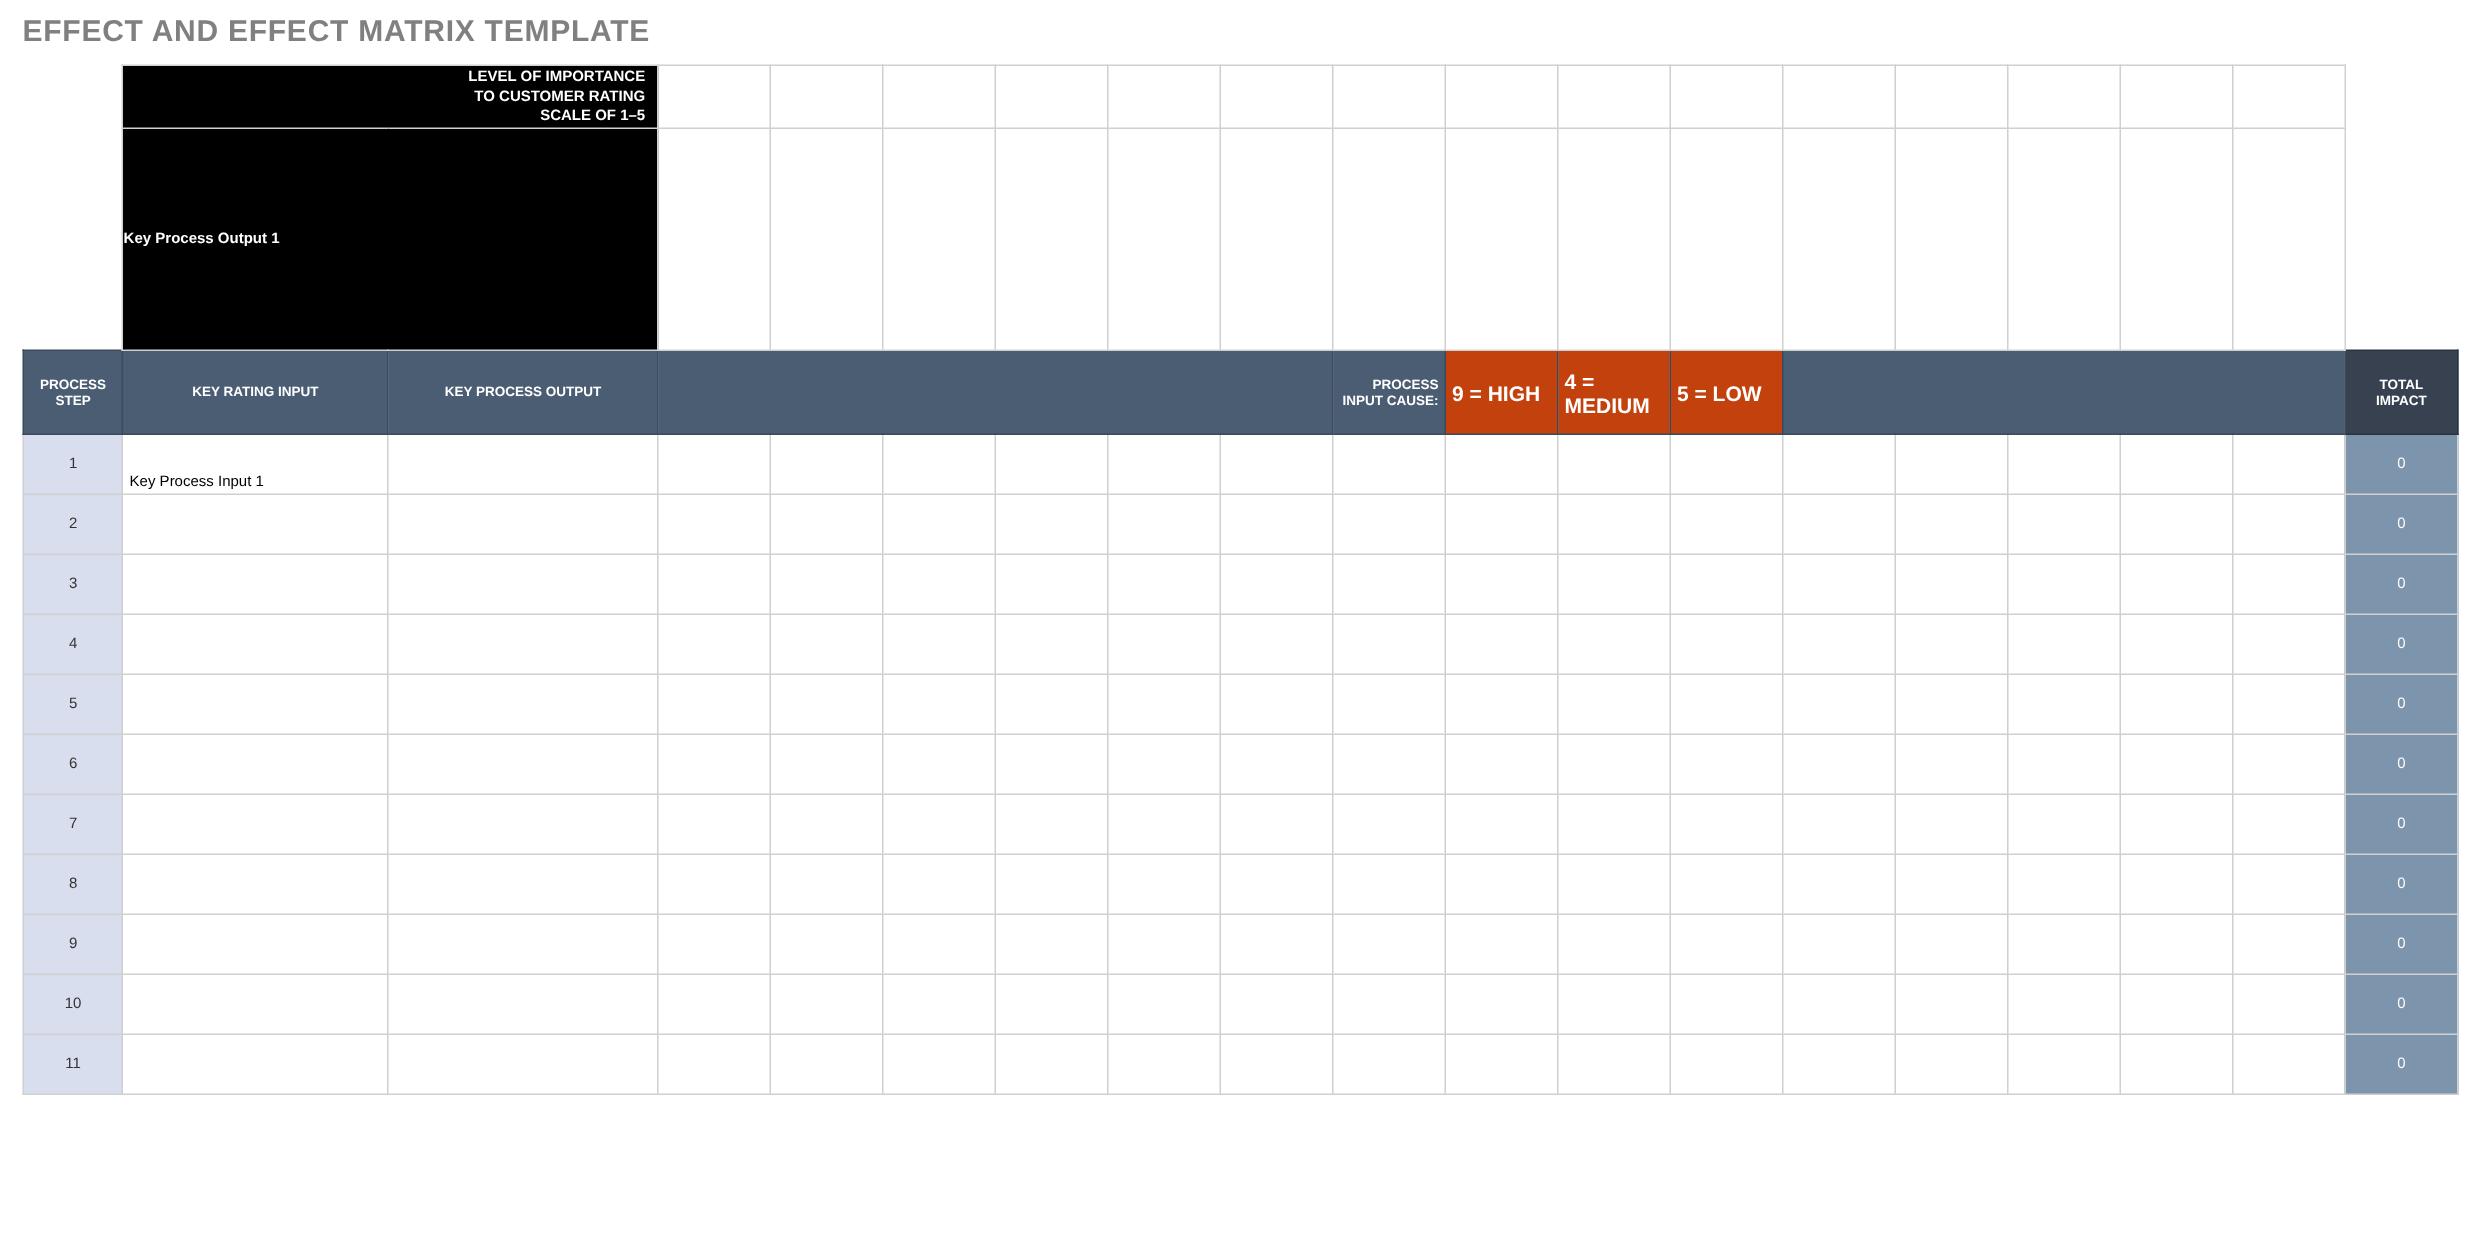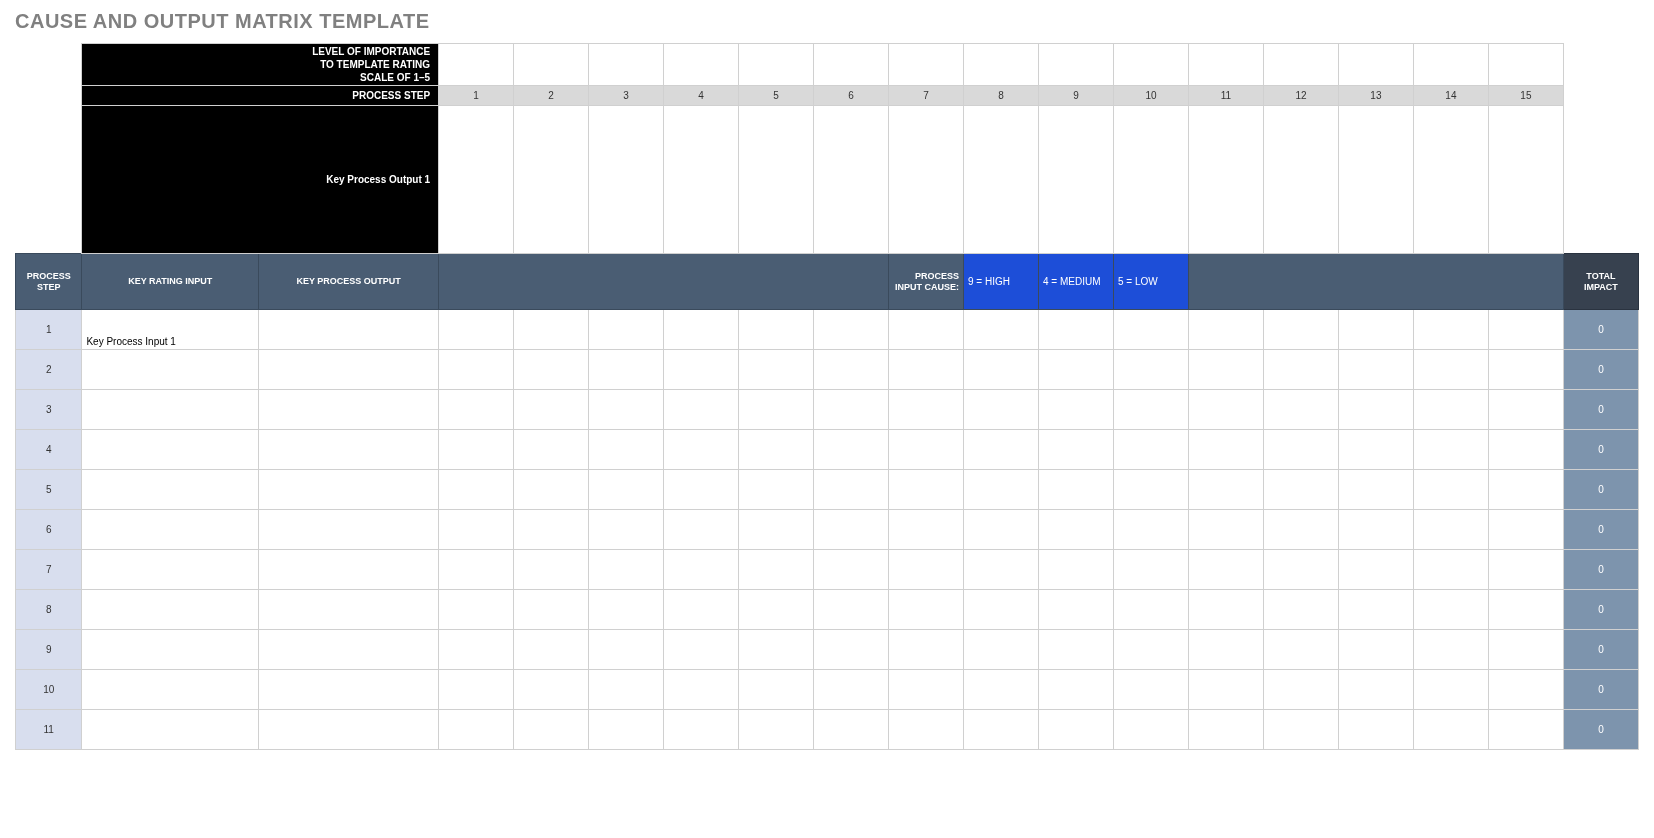--- a/index.html
+++ b/index.html
@@ -45,21 +45,21 @@
   font-weight: bold;
   font-size: 10px;
   text-align: right;
   padding-right: 8px;
 }
 .black-cell-output {
   background: #000000;
   color: #ffffff;
   font-weight: bold;
   font-size: 10px;
-  text-align: right;
+  text-align: left;
   padding-right: 8px;
   vertical-align: middle;
 }
 .grey-step {
   background: #d9d9d9;
   font-size: 10px;
   color: #333;
 }
 .white-top {
   background: #ffffff;
@@ -77,24 +77,24 @@
 }
 .dark-slate {
   background: #37414f;
   color: #ffffff;
   font-weight: bold;
   font-size: 9px;
   border: 1px solid #2a3340;
   text-align: center;
 }
 .slate-rating {
-  background: #1d4ed8;
-  color: #ffffff;
-  font-size: 10px;
-  font-weight: normal;
+  background: #c2410c;
+  color: #ffffff;
+  font-size: 14px;
+  font-weight: bold;
   text-align: left;
   padding-left: 4px;
   border: 1px solid #3a4a5c;
 }
 .slate-rating-label {
   background: #4a5d73;
   color: #ffffff;
   font-size: 9px;
   font-weight: bold;
   text-align: right;
@@ -127,21 +127,21 @@
 }
 .col-step { width: 62px; }
 .col-input { width: 165px; }
 .col-output { width: 168px; }
 .col-num { width: 70px; }
 .col-impact { width: 70px; }
 </style>
 </head>
 <body>
 
-<div class="title">CAUSE AND OUTPUT MATRIX TEMPLATE</div>
+<div class="title">EFFECT AND EFFECT MATRIX TEMPLATE</div>
 
 <table>
   <colgroup>
     <col class="col-step">
     <col class="col-input">
     <col class="col-output">
     <col class="col-num">
       <col class="col-num">
       <col class="col-num">
       <col class="col-num">
@@ -157,61 +157,41 @@
       <col class="col-num">
       <col class="col-num">
     <col class="col-impact">
   </colgroup>
 
   <tbody>
       <tr>
     <td class="no-border"></td>
     <td colspan="2" class="black-cell" style="height:42px;">
       <span>LEVEL OF IMPORTANCE</span><br>
-      <span>TO TEMPLATE RATING</span><br>
+      <span>TO CUSTOMER RATING</span><br>
       <span>SCALE OF 1–5</span>
     </td>
     <td class="white-top"></td>
     <td class="white-top"></td>
     <td class="white-top"></td>
     <td class="white-top"></td>
     <td class="white-top"></td>
     <td class="white-top"></td>
     <td class="white-top"></td>
     <td class="white-top"></td>
     <td class="white-top"></td>
     <td class="white-top"></td>
     <td class="white-top"></td>
     <td class="white-top"></td>
     <td class="white-top"></td>
     <td class="white-top"></td>
     <td class="white-top"></td>
     <td class="no-border"></td>
   </tr>
 
-  <tr>
-    <td class="no-border"></td>
-    <td colspan="2" class="black-cell-process-step" style="height:20px;">PROCESS STEP</td>
-    <td class="grey-step">1</td>
-    <td class="grey-step">2</td>
-    <td class="grey-step">3</td>
-    <td class="grey-step">4</td>
-    <td class="grey-step">5</td>
-    <td class="grey-step">6</td>
-    <td class="grey-step">7</td>
-    <td class="grey-step">8</td>
-    <td class="grey-step">9</td>
-    <td class="grey-step">10</td>
-    <td class="grey-step">11</td>
-    <td class="grey-step">12</td>
-    <td class="grey-step">13</td>
-    <td class="grey-step">14</td>
-    <td class="grey-step">15</td>
-    <td class="no-border"></td>
-  </tr>
 
   <tr>
     <td class="no-border"></td>
     <td colspan="2" class="black-cell-output" style="height:148px;">Key Process Output 1</td>
     <td class="white-top"></td>
     <td class="white-top"></td>
     <td class="white-top"></td>
     <td class="white-top"></td>
     <td class="white-top"></td>
     <td class="white-top"></td>

